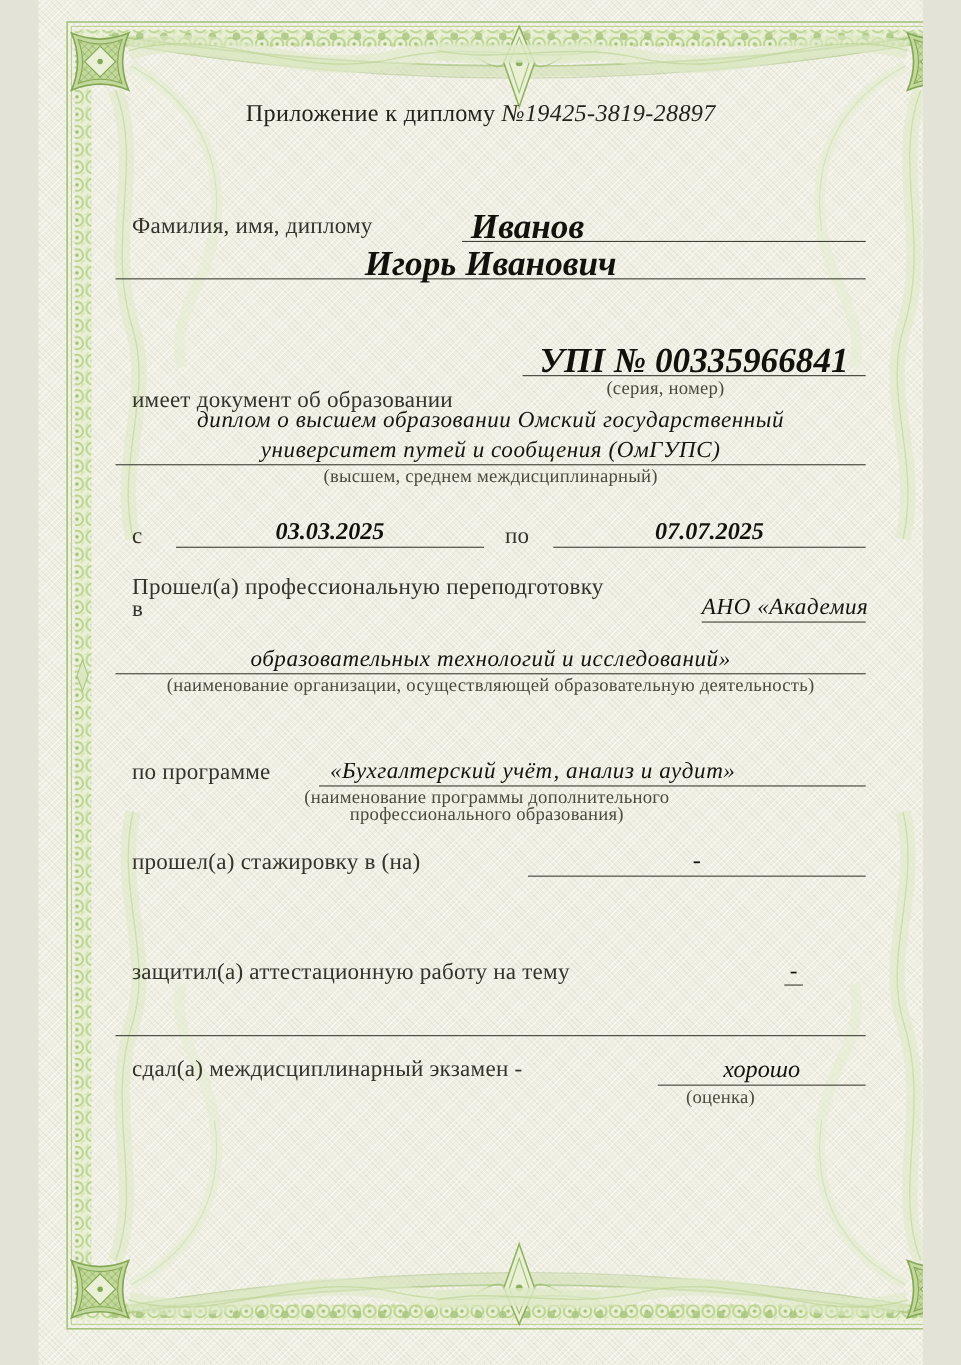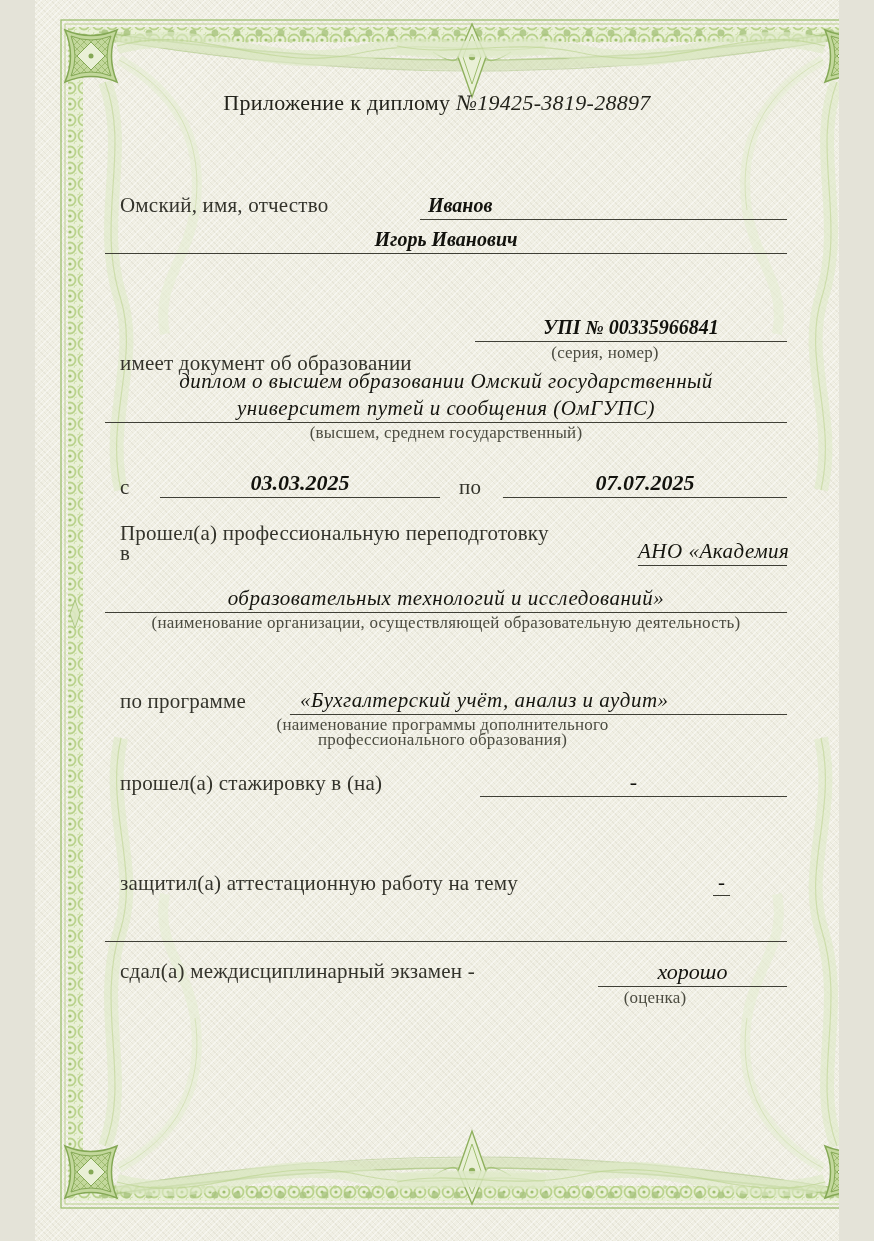--- a/index.html
+++ b/index.html
@@ -13,21 +13,21 @@
   }
   .border-svg { position:absolute; left:0; top:0; pointer-events:none; }
   .abs { position:absolute; }
   .title { font-size:22px; letter-spacing:0.3px; color:#23231c; }
   .title .num { font-style:italic; }
   .label { font-size:21px; color:#33332b; letter-spacing:0.2px; white-space:nowrap; }
   .field { border-bottom:1.5px solid #3f3f36; height:28px; line-height:28px; white-space:nowrap; }
   .center { text-align:center; }
   .val { font-style:italic; font-size:22px; color:#12120d; }
   .val-bold { font-weight:bold; }
-  .big { font-size:20px; }
+  .big { font-size:32px; }
   .iline { font-style:italic; font-size:21px; color:#15150f; letter-spacing:0.5px; line-height:28px; white-space:nowrap; }
   .caption { font-size:17px; color:#4b4b40; text-align:center; line-height:15px; letter-spacing:0.2px; }
   .dashline { font-size:21px; color:#12120d; border-bottom:1.5px solid #3c3c33; padding:0 5px; line-height:26px; }
 </style>
 </head>
 <body>
 
 <div class="page">
 
   <svg class="border-svg" width="874" height="1241" viewBox="0 0 874 1241" aria-hidden="true">
@@ -90,39 +90,39 @@
     <use href="#cornerG" transform="translate(872,1228) scale(-1,-1)"></use>
 
     <use href="#midOrn" transform="translate(40,614)"></use>
     <use href="#midOrn" transform="translate(832,614)"></use>
   </svg>
 
   <div class="abs title center" style="left:0;right:0;top:90px;">
     <span>Приложение к диплому </span><span class="num">№19425-3819-28897</span>
   </div>
 
-  <div class="abs label" style="left:85px;top:193px;">Омский, имя, отчество</div>
+  <div class="abs label" style="left:85px;top:193px;">Фамилия, имя, диплому</div>
   <div class="abs field" style="left:385px;right:52px;top:191px;padding-left:8px;">
     <span class="val val-bold big">Иванов</span>
   </div>
   <div class="abs field center" style="left:70px;right:52px;top:225px;">
     <span class="val val-bold big">Игорь Иванович</span>
   </div>
 
   <div class="abs label" style="left:85px;top:315px;margin-top:36px;">имеет документ об образовании</div>
   <div class="abs field center" style="left:440px;right:52px;top:313px;">
     <span class="val val-bold big">УПІ № 00335966841</span>
   </div>
   <div class="abs caption" style="left:440px;width:260px;top:345px;">(серия, номер)</div>
 
   <div class="abs iline center" style="left:70px;right:52px;top:367px;">диплом о высшем образовании Омский государственный</div>
   <div class="abs field center" style="left:70px;right:52px;top:394px;">
     <span class="iline">университет путей и сообщения (ОмГУПС)</span>
   </div>
-  <div class="abs caption" style="left:70px;right:52px;top:425px;">(высшем, среднем государственный)</div>
+  <div class="abs caption" style="left:70px;right:52px;top:425px;">(высшем, среднем междисциплинарный)</div>
 
   <div class="abs label" style="left:85px;top:475px;">с</div>
   <div class="abs field center" style="left:125px;width:280px;top:469px;">
     <span class="val val-bold">03.03.2025</span>
   </div>
   <div class="abs label" style="left:424px;top:475px;">по</div>
   <div class="abs field center" style="left:468px;right:52px;top:469px;">
     <span class="val val-bold">07.07.2025</span>
   </div>
 

